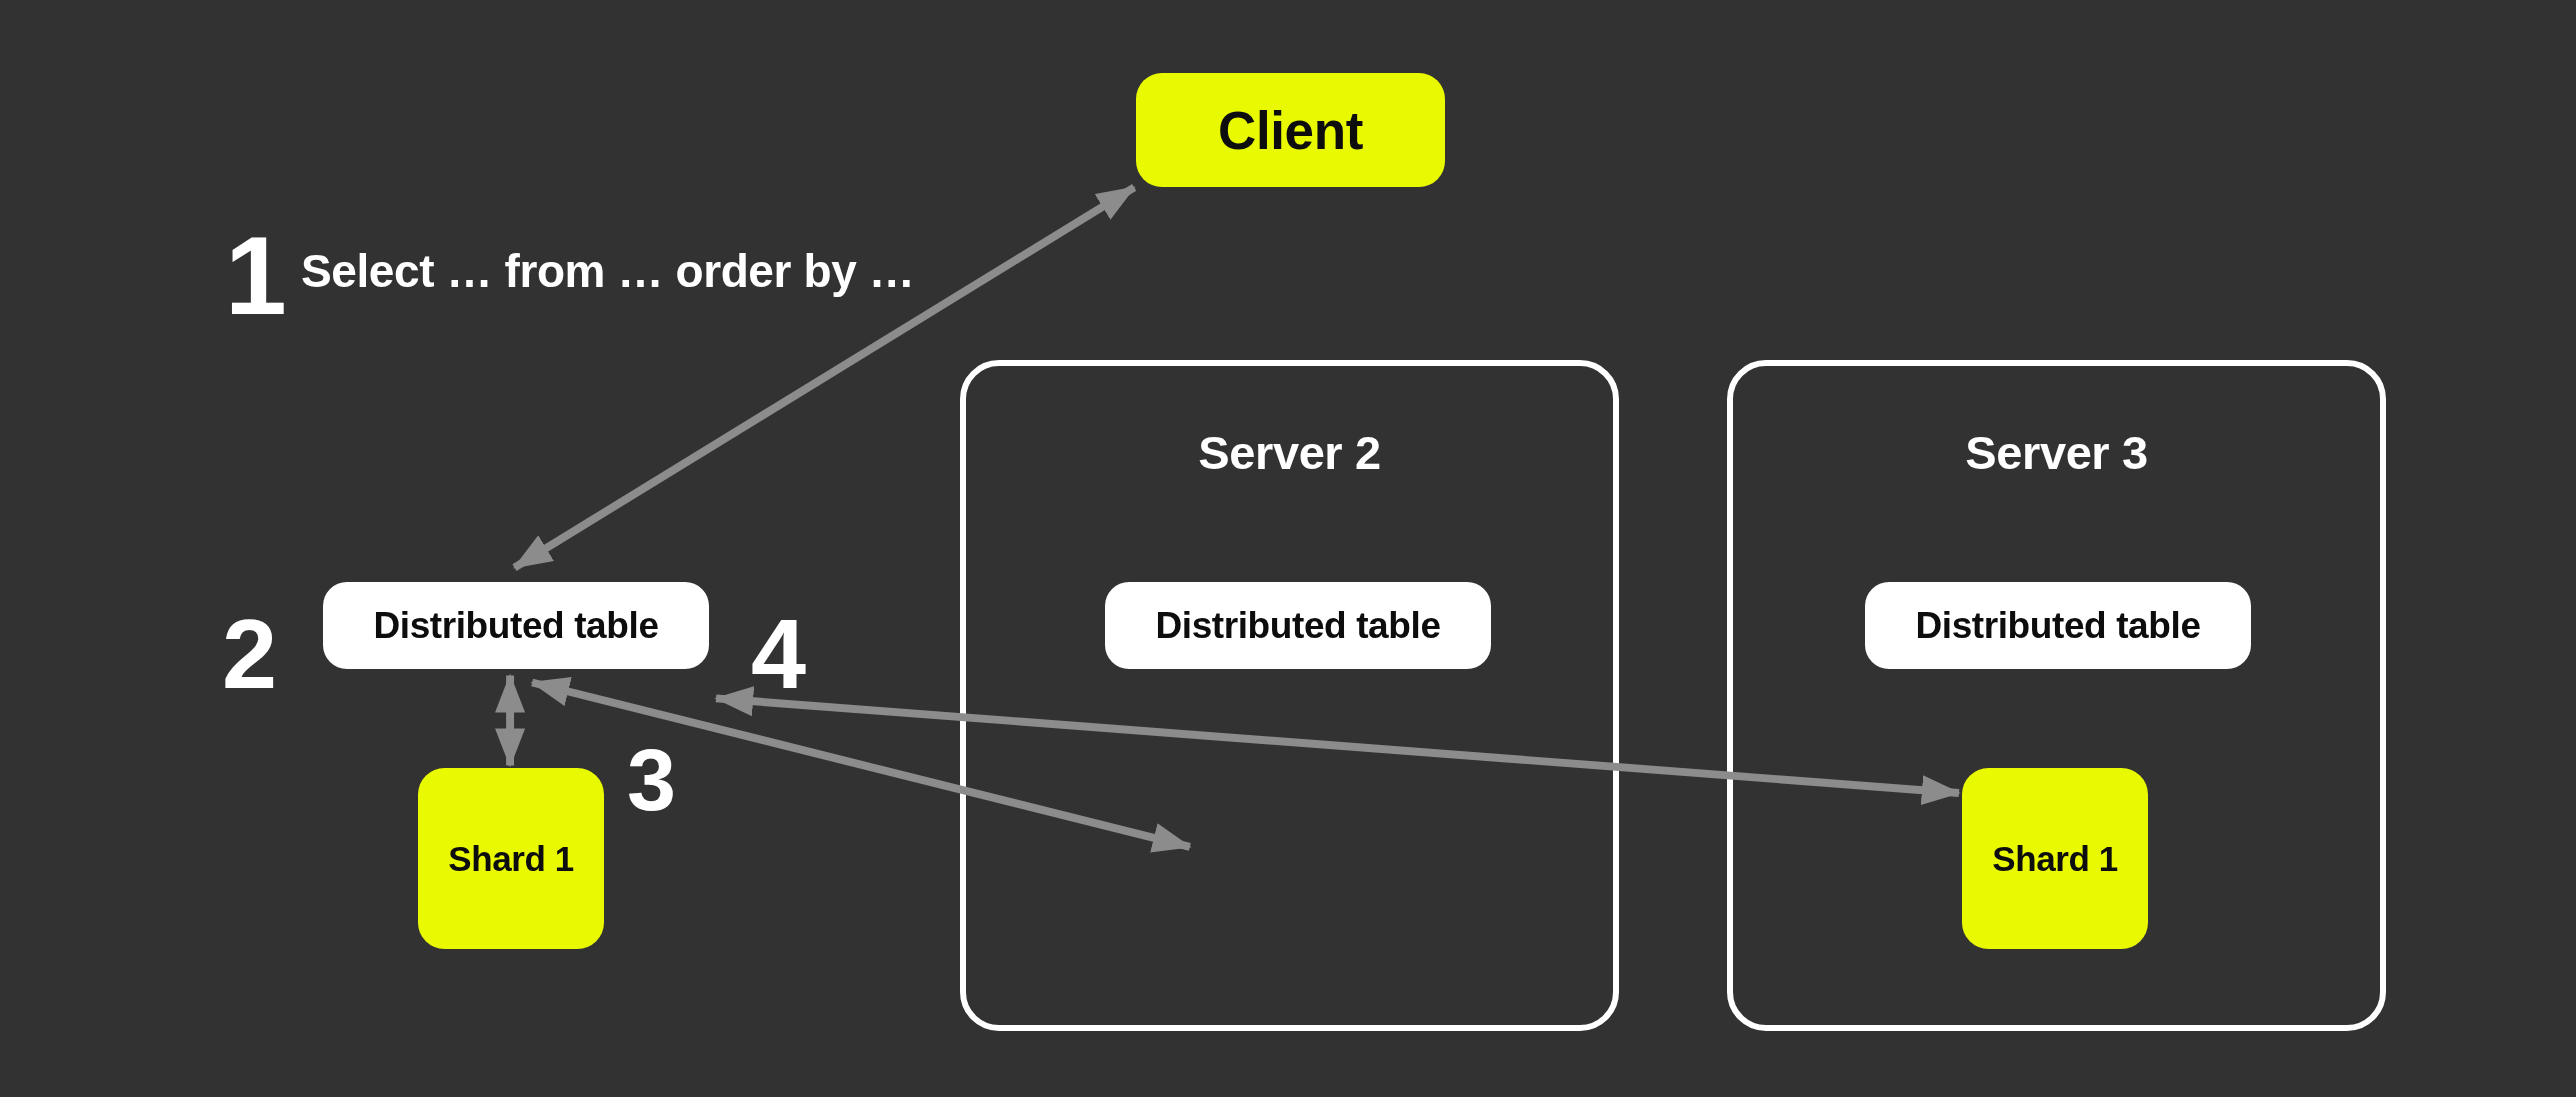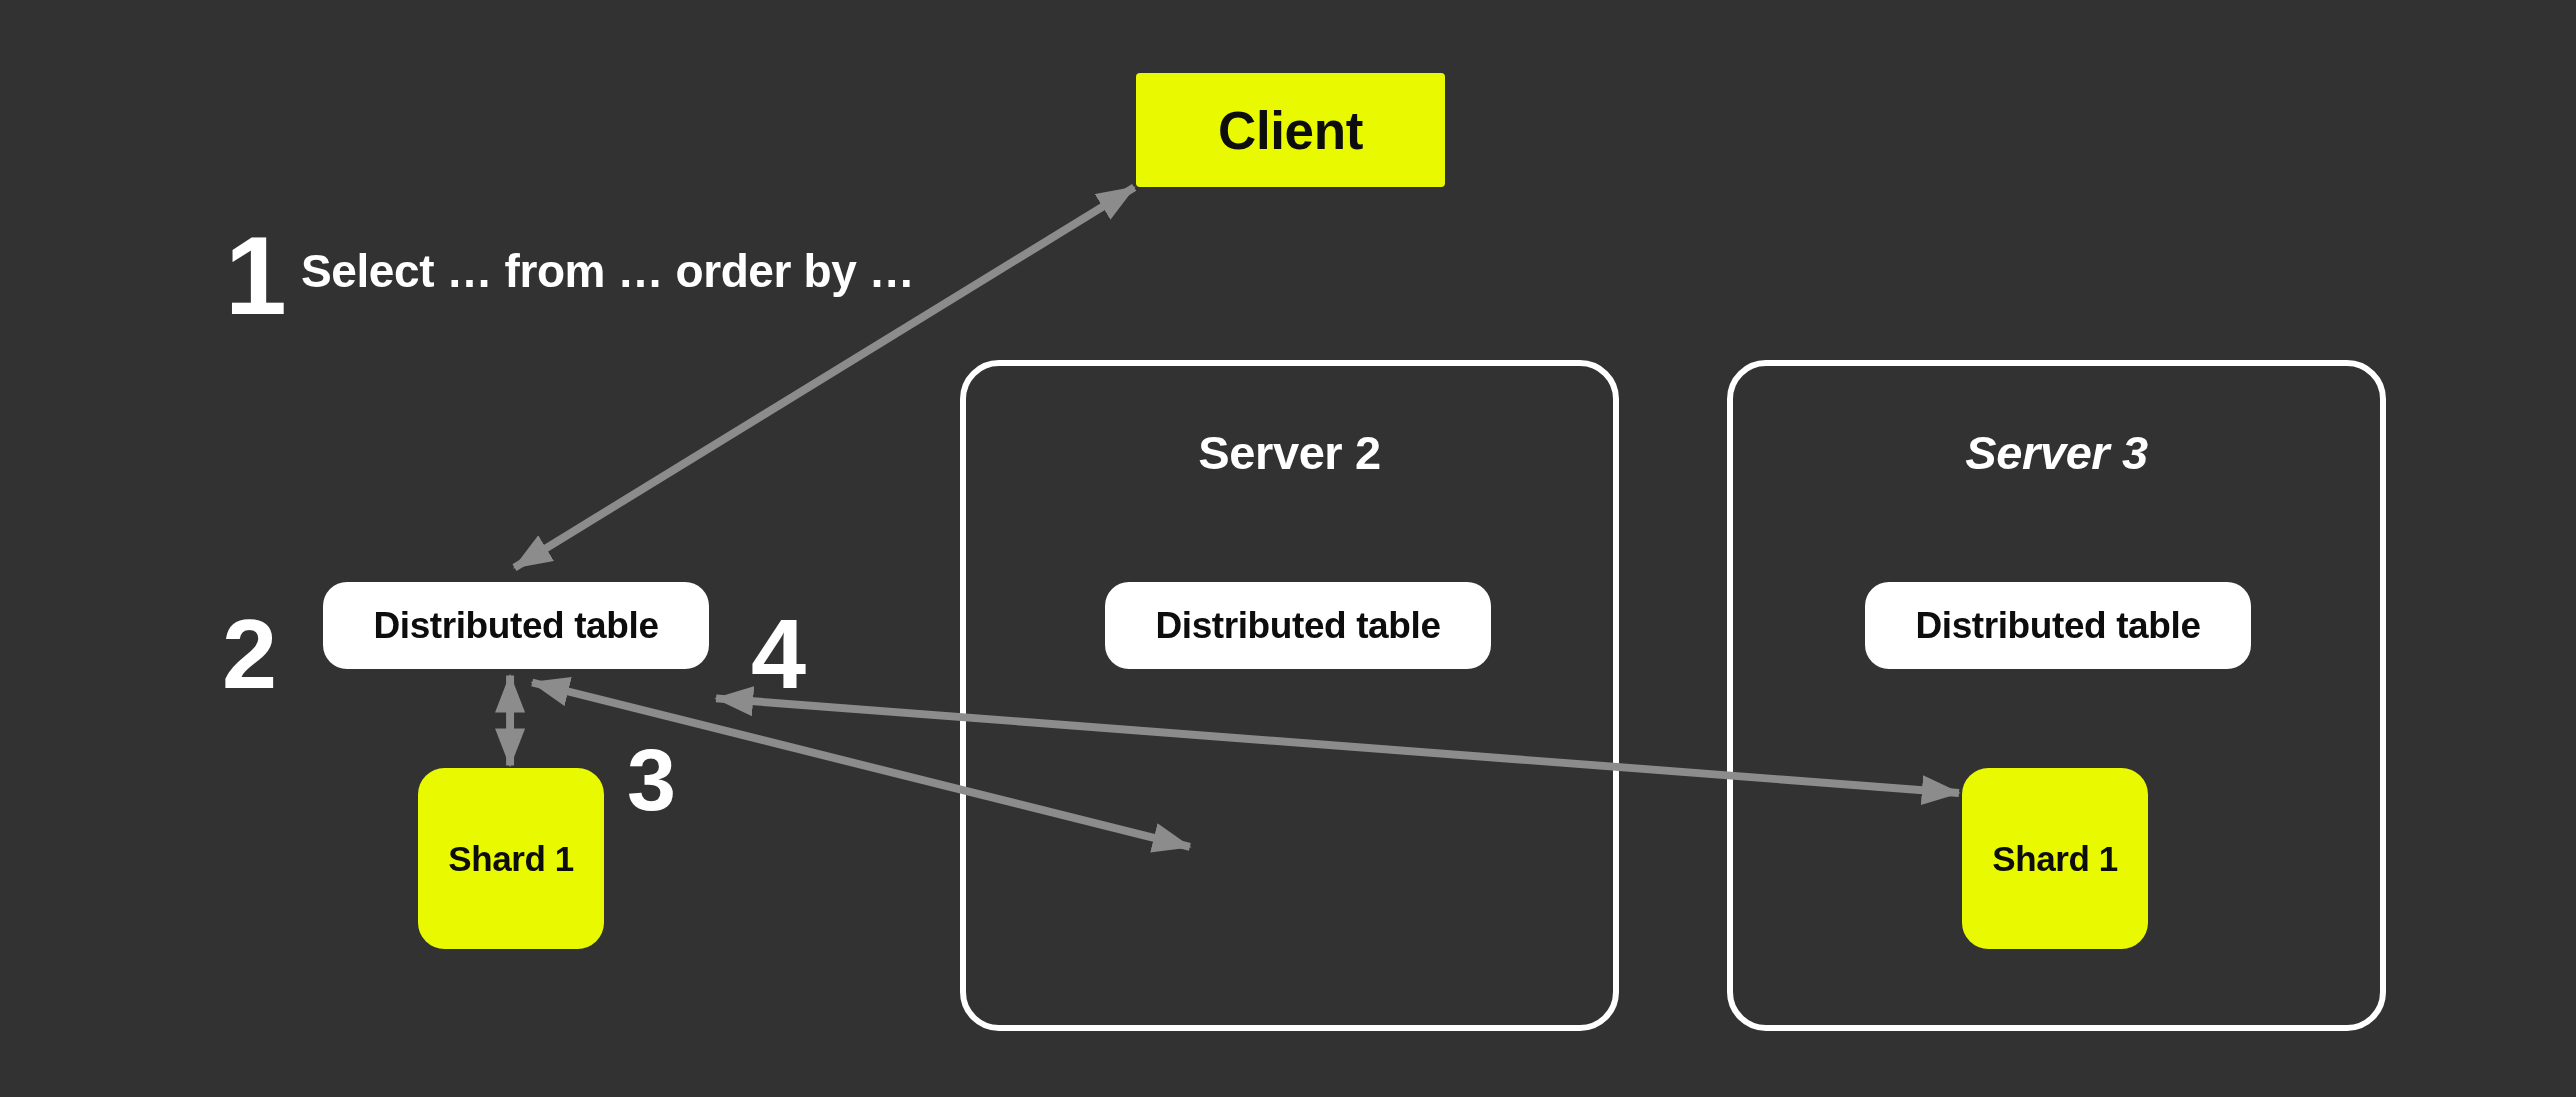--- a/index.html
+++ b/index.html
@@ -27,21 +27,21 @@
   .server {
     position: absolute;
     top: 360px;
     height: 671px;
     border: 6.2px solid var(--border-white, #fff);
     border-radius: 39px;
     background: transparent;
   }
   .server-1 { left: 183px;  width: 657px; }
   .server-2 { left: 960px; width: 659px; }
-  .server-3 { left: 1727px; width: 659px; font-style: italic; }
+  .server-3 { left: 1727px; width: 659px; }
   .server-title {
     position: absolute;
     top: 63px;
     left: 0;
     width: 100%;
     text-align: center;
     font-size: 47px;
     line-height: 1;
     color: var(--text-light, #fff);
     letter-spacing: -0.4px;
@@ -86,21 +86,21 @@
   .shard-3 { left: 1962px; }
 
   
   .client {
     position: absolute;
     left: 1136px;
     top: 73px;
     width: 309px;
     height: 114px;
     background: var(--accent-yellow, #e9fa00);
-    border-radius: 4px;
+    border-radius: 26px;
     display: flex;
     align-items: center;
     justify-content: center;
     font-size: 53px;
     letter-spacing: -0.4px;
     color: var(--text-dark, #0d0d0d);
   }
 
   
   .step-num {

